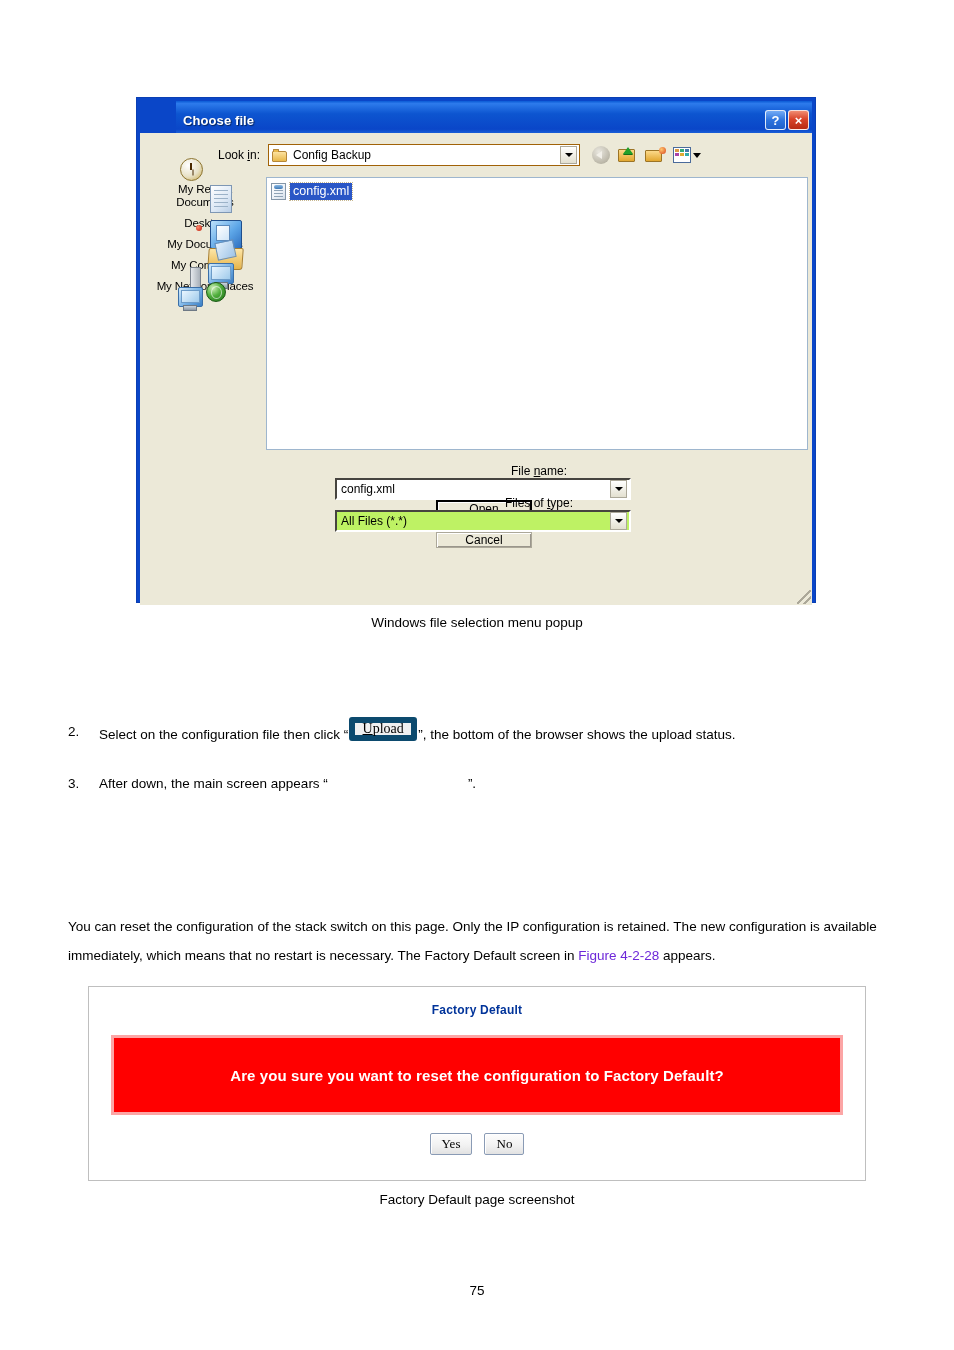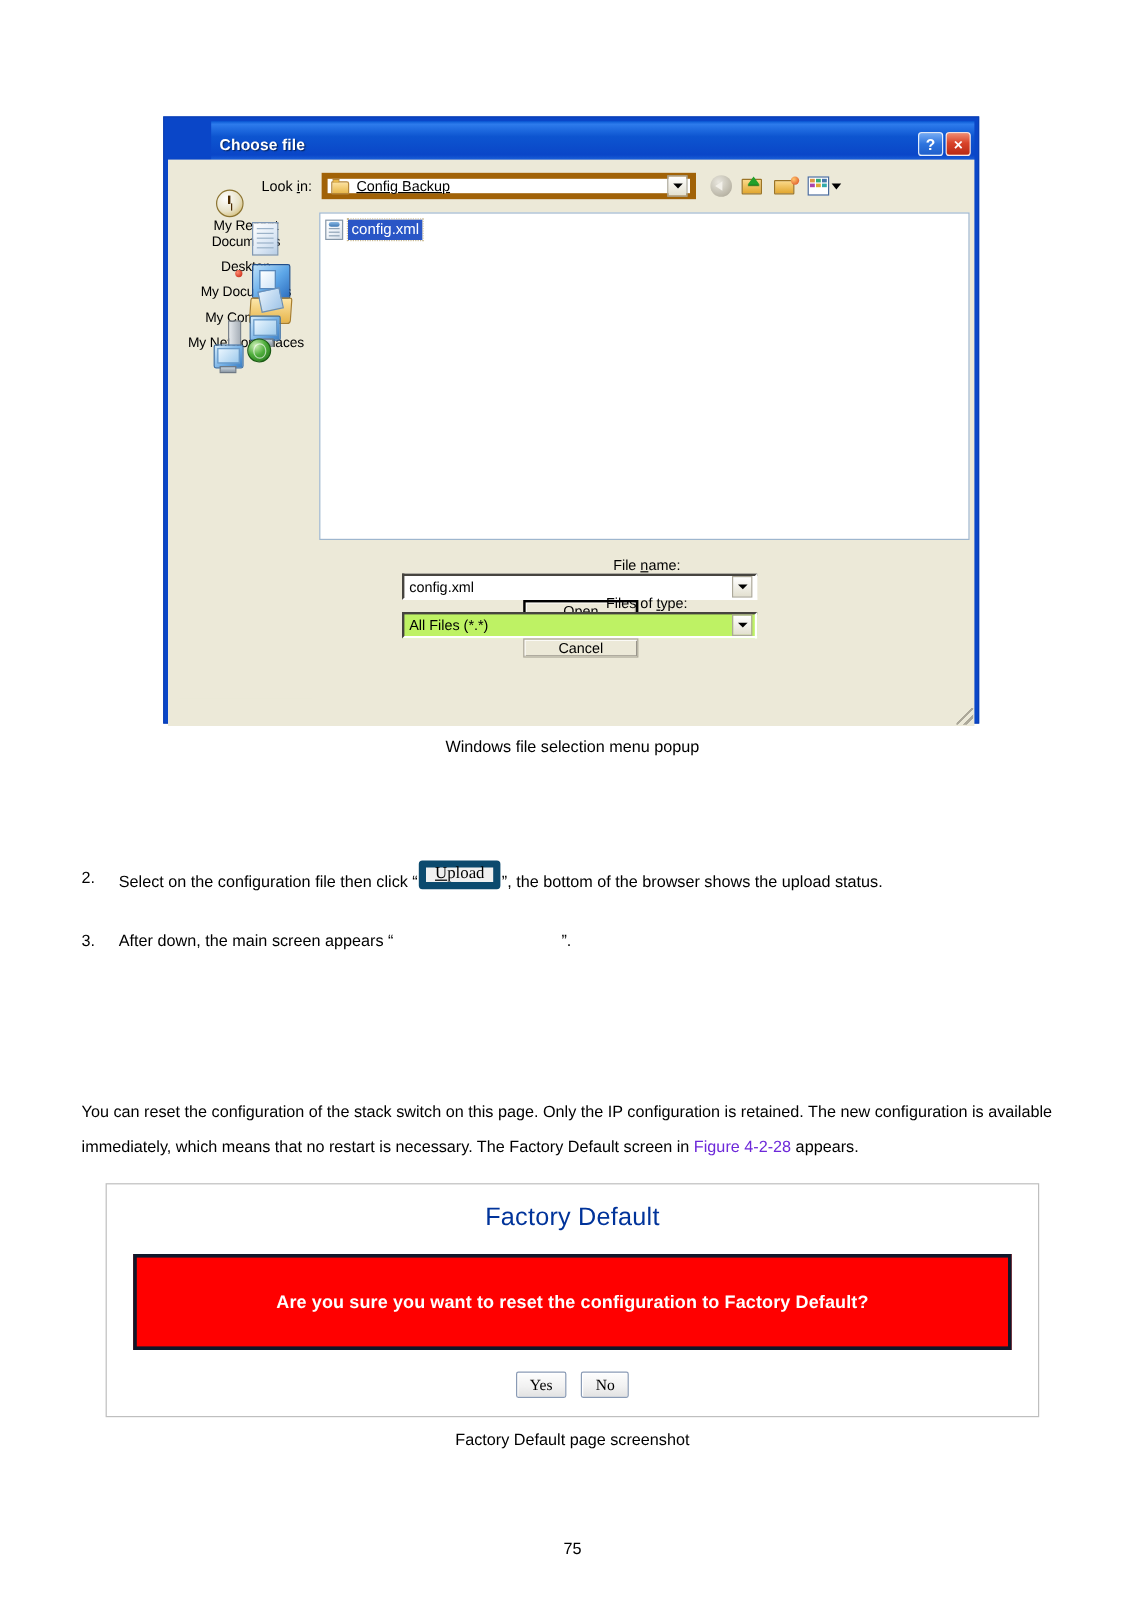--- a/index.html
+++ b/index.html
@@ -84,26 +84,25 @@
     text-align: right;
     padding-right: 8px;
     font-size: 12px;
     box-sizing: border-box;
   }
   .lookin-label u { text-decoration: underline; }
   .lookin-combo {
     width: 312px;
     height: 22px;
     background: #fff;
-    border: 5px solid #a16207;
+    border: 1px solid #a16207;
     display: flex;
     align-items: center;
     box-sizing: border-box;
     padding-left: 3px;
-    text-decoration: underline;
   }
   .folder-ico {
     width: 16px; height: 13px;
     position: relative;
     margin-right: 5px;
     flex: 0 0 auto;
   }
   .folder-ico::before {
     content: "";
     position: absolute; left: 0; top: 2px;
@@ -541,30 +540,30 @@
     position: absolute;
     left: 88px; top: 986px;
     width: 778px; height: 195px;
     background: #FFFFFF;
     border: 1px solid #BFBFBF;
     box-sizing: border-box;
   }
   .fd-title {
     text-align: center;
     color: #00339A;
-    font-size: 21px;
-    font-weight: normal;
+    font-size: 12px;
+    font-weight: bold;
     margin-top: 16px;
     letter-spacing: 0.2px;
   }
   .fd-alert {
     margin: 18px 22px 0 22px;
     height: 80px;
     background: #FF0000;
-    border: 3px solid #0f172a;
+    border: 3px solid #fca5a5;
     display: flex;
     align-items: center;
     justify-content: center;
     box-sizing: border-box;
   }
   .fd-alert-text {
     color: #FFFFFF;
     font-size: 15px;
     font-weight: bold;
     letter-spacing: 0.1px;

